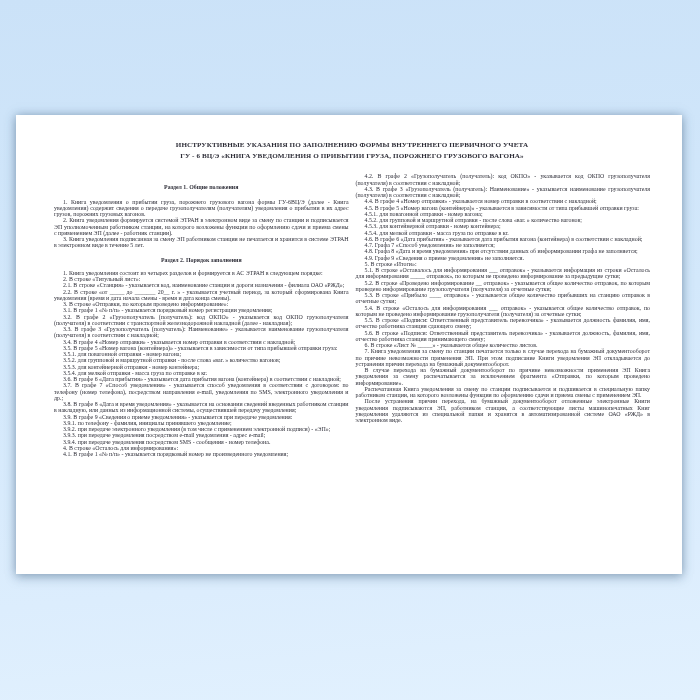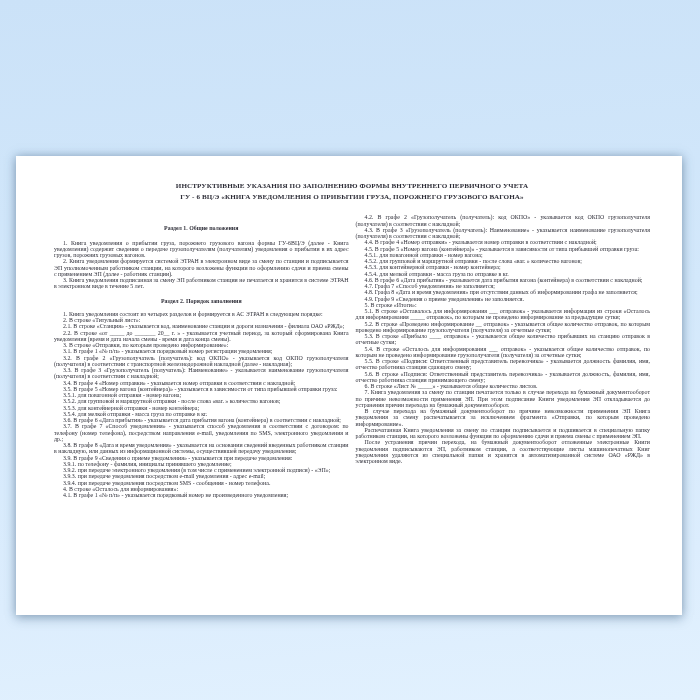--- a/index.html
+++ b/index.html
@@ -6,21 +6,20 @@
   body{
     width:700px;height:700px;overflow:hidden;
     background:linear-gradient(175deg,#cbe2f8 0%,#d3e8fb 45%,#dcedfd 80%,#e2f1fe 100%);
     font-family:"Liberation Serif", serif;
   }
   .scene{position:relative;width:700px;height:700px;}
   .paper{
     position:absolute;left:16px;top:115px;width:666px;height:459px;
     background:#ffffff;
     box-shadow:0 0 9px rgba(93,122,152,0.55), 0 4px 10px rgba(93,122,152,0.35);
-    margin-top:41px;
   }
   .content{
     position:absolute;left:38px;top:24px;width:1192px;
     transform:scale(0.5);transform-origin:0 0;
     color:#2e2e38;
   }
   .doc-title{
     text-align:center;font-weight:bold;font-size:14.2px;line-height:22px;
     letter-spacing:0.2px;
   }

